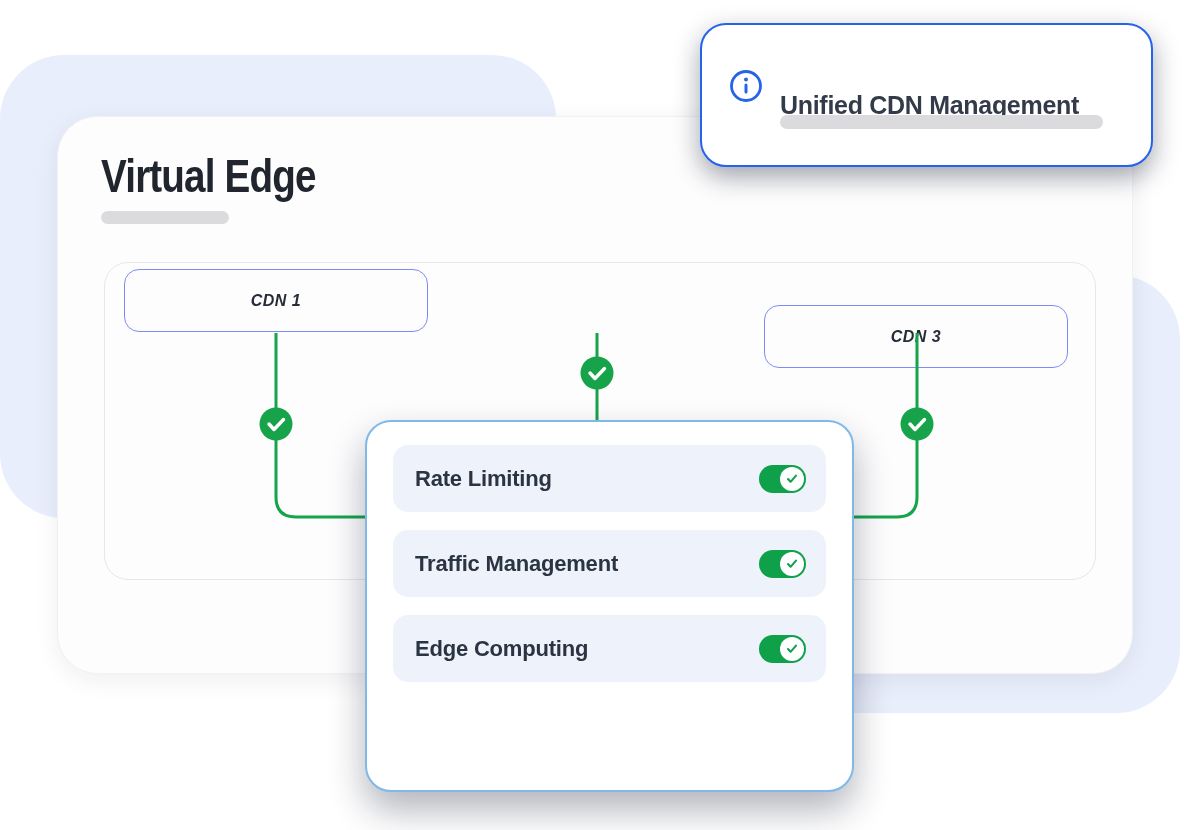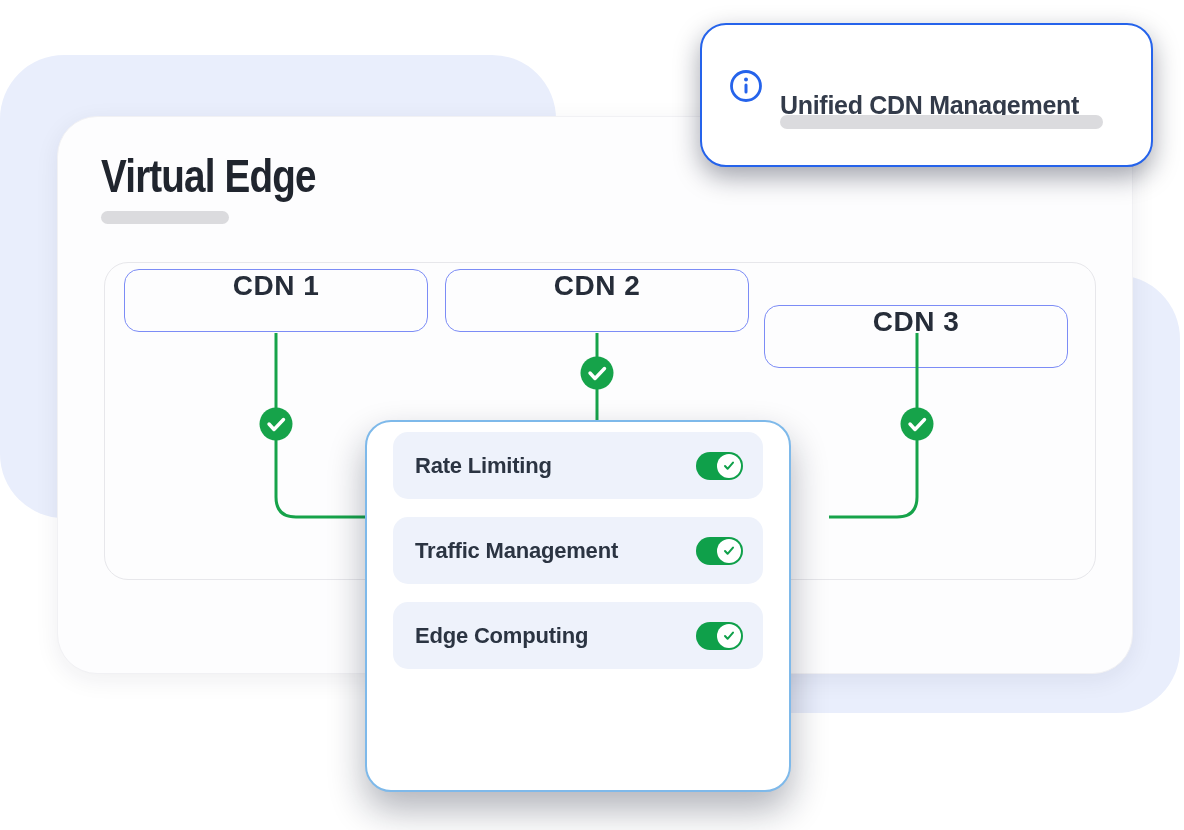--- a/index.html
+++ b/index.html
@@ -31,33 +31,33 @@
     letter-spacing:-1px;color:var(--ink);transform:scaleX(.84);transform-origin:left top;
     white-space:nowrap;}
   .title-pill{position:absolute;left:43px;top:94px;width:128px;height:13px;
     border-radius:7px;background:var(--pill-gray);}
   .inner-box{position:absolute;left:46px;top:145px;width:992px;height:318px;
     border:1px solid #e7e7eb;border-radius:24px;}
 
   
   .cdn-node{position:absolute;top:269px;width:304px;height:63px;background:#fdfdfe;
     border:1.6px solid var(--node-border);border-radius:15px;display:flex;
-    justify-content:center;z-index:2;
-    font-size:28px;font-weight:700;color:#262d39;letter-spacing:.5px;}
+    align-items:center;justify-content:center;z-index:2;
+    font-size:16px;font-weight:700;color:#262d39;letter-spacing:.5px;font-style:italic;}
   .cdn-1{left:124px;} .cdn-2{left:445px;} .cdn-3{left:764px;margin-top:36px;}
 
   
   .connectors{position:absolute;left:0;top:0;width:1184px;height:830px;z-index:3;
     pointer-events:none;}
 
   
-  .panel{position:absolute;left:365px;top:420px;width:426px;height:372px;
+  .panel{position:absolute;left:365px;top:420px;width:489px;height:372px;
     background:#ffffff;border:2px solid var(--panel-border);border-radius:26px;
     box-shadow:0 18px 36px rgba(15,22,45,.32);z-index:4;
-    display:flex;flex-direction:column;gap:18px;padding:10px 26px;}
+    display:flex;flex-direction:column;gap:18px;padding:23px 26px;}
   .feature-row{height:67px;flex:0 0 67px;background:var(--row-bg);border-radius:15px;
     display:flex;align-items:center;justify-content:space-between;padding:0 20px 0 22px;}
   .feature-label{font-size:22px;font-weight:700;color:#2b3442;letter-spacing:-.2px;}
   .toggle{position:relative;width:47px;height:28px;border-radius:14px;
     background:var(--toggle-green);flex:0 0 47px;cursor:pointer;}
   .toggle .knob{position:absolute;top:2px;right:2px;width:24px;height:24px;
     border-radius:50%;background:#ffffff;display:flex;align-items:center;
     justify-content:center;}
 
   
@@ -79,23 +79,20 @@
   <div class="deco deco-br"></div>
 
   <div class="main-card">
     <div class="main-title">Virtual Edge</div>
     <div class="title-pill"></div>
     <div class="inner-box"></div>
   </div>
 
   <div class="cdn-node cdn-1">
     <span>CDN 1</span>
-  </div>
-  <div class="cdn-node cdn-2">
-    <span>CDN 2</span>
   </div>
   <div class="cdn-node cdn-3">
     <span>CDN 3</span>
   </div>
 
   <svg class="connectors" viewBox="0 0 1184 830" xmlns="http://www.w3.org/2000/svg">
     <g fill="none" stroke="#16a34a" stroke-width="3">
       <path d="M276 333 L276 497 Q276 517 296 517 L366 517"></path>
       <path d="M597 333 L597 421"></path>
       <path d="M917 333 L917 497 Q917 517 897 517 L829 517"></path>

